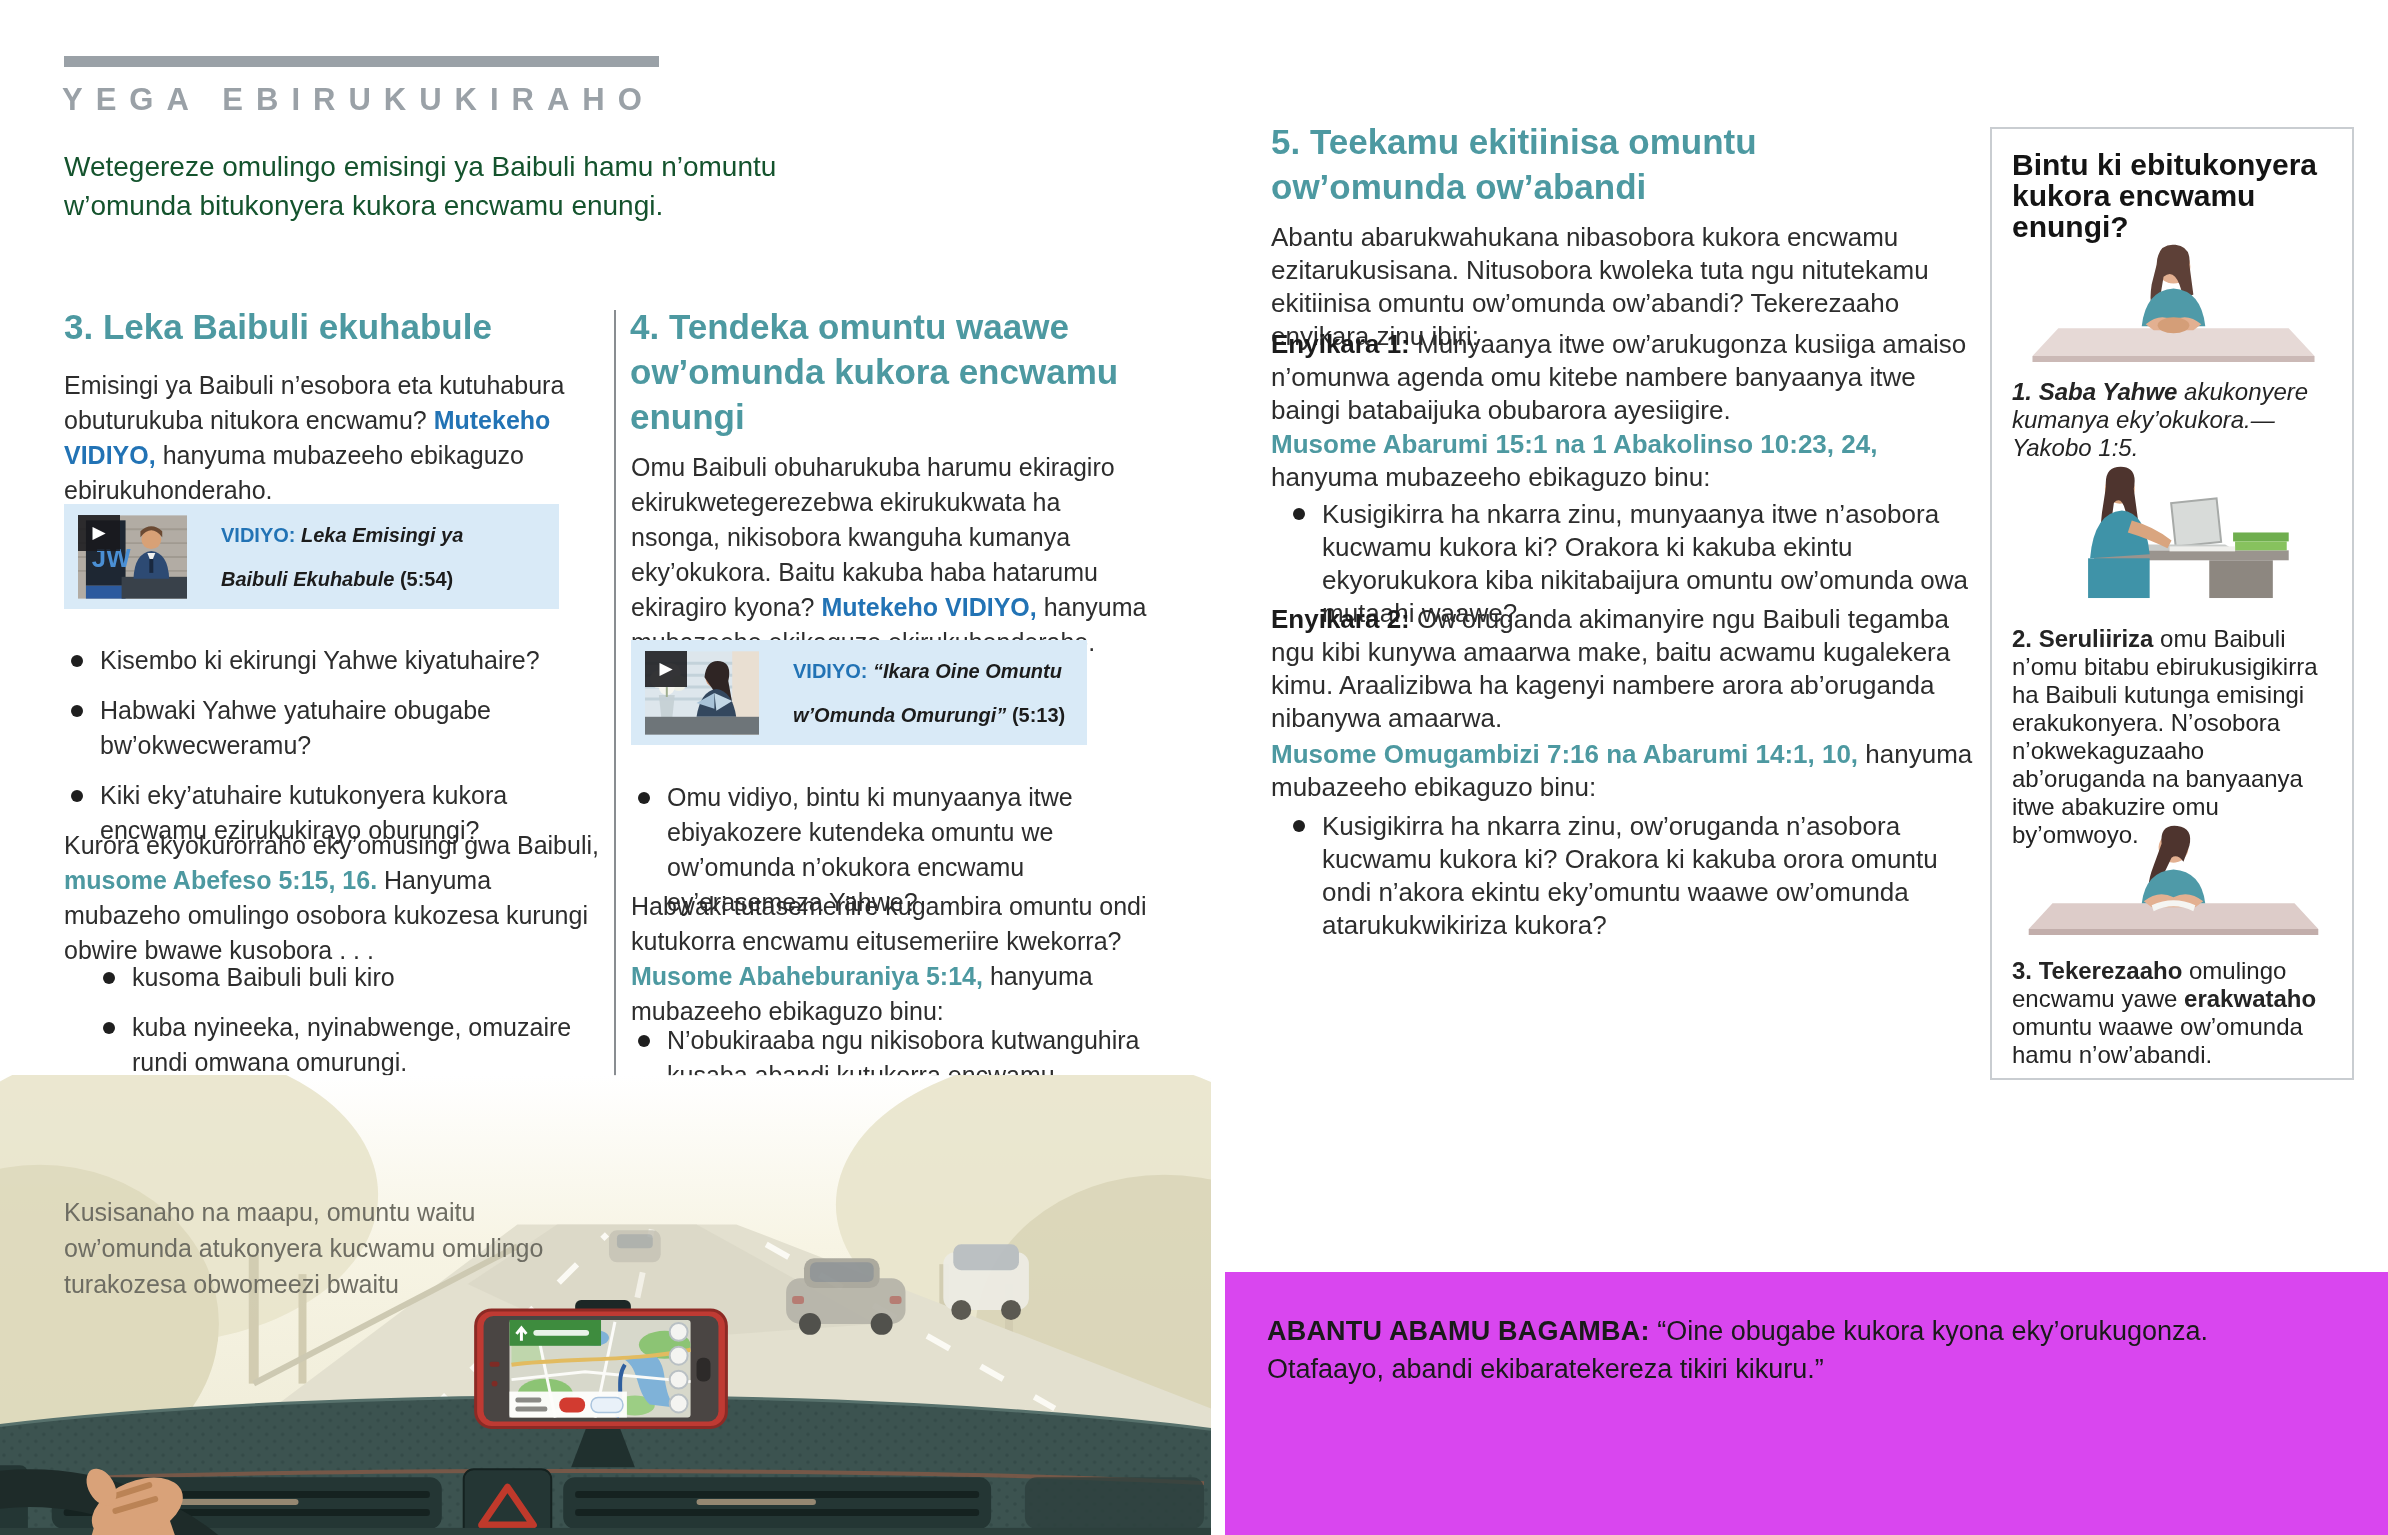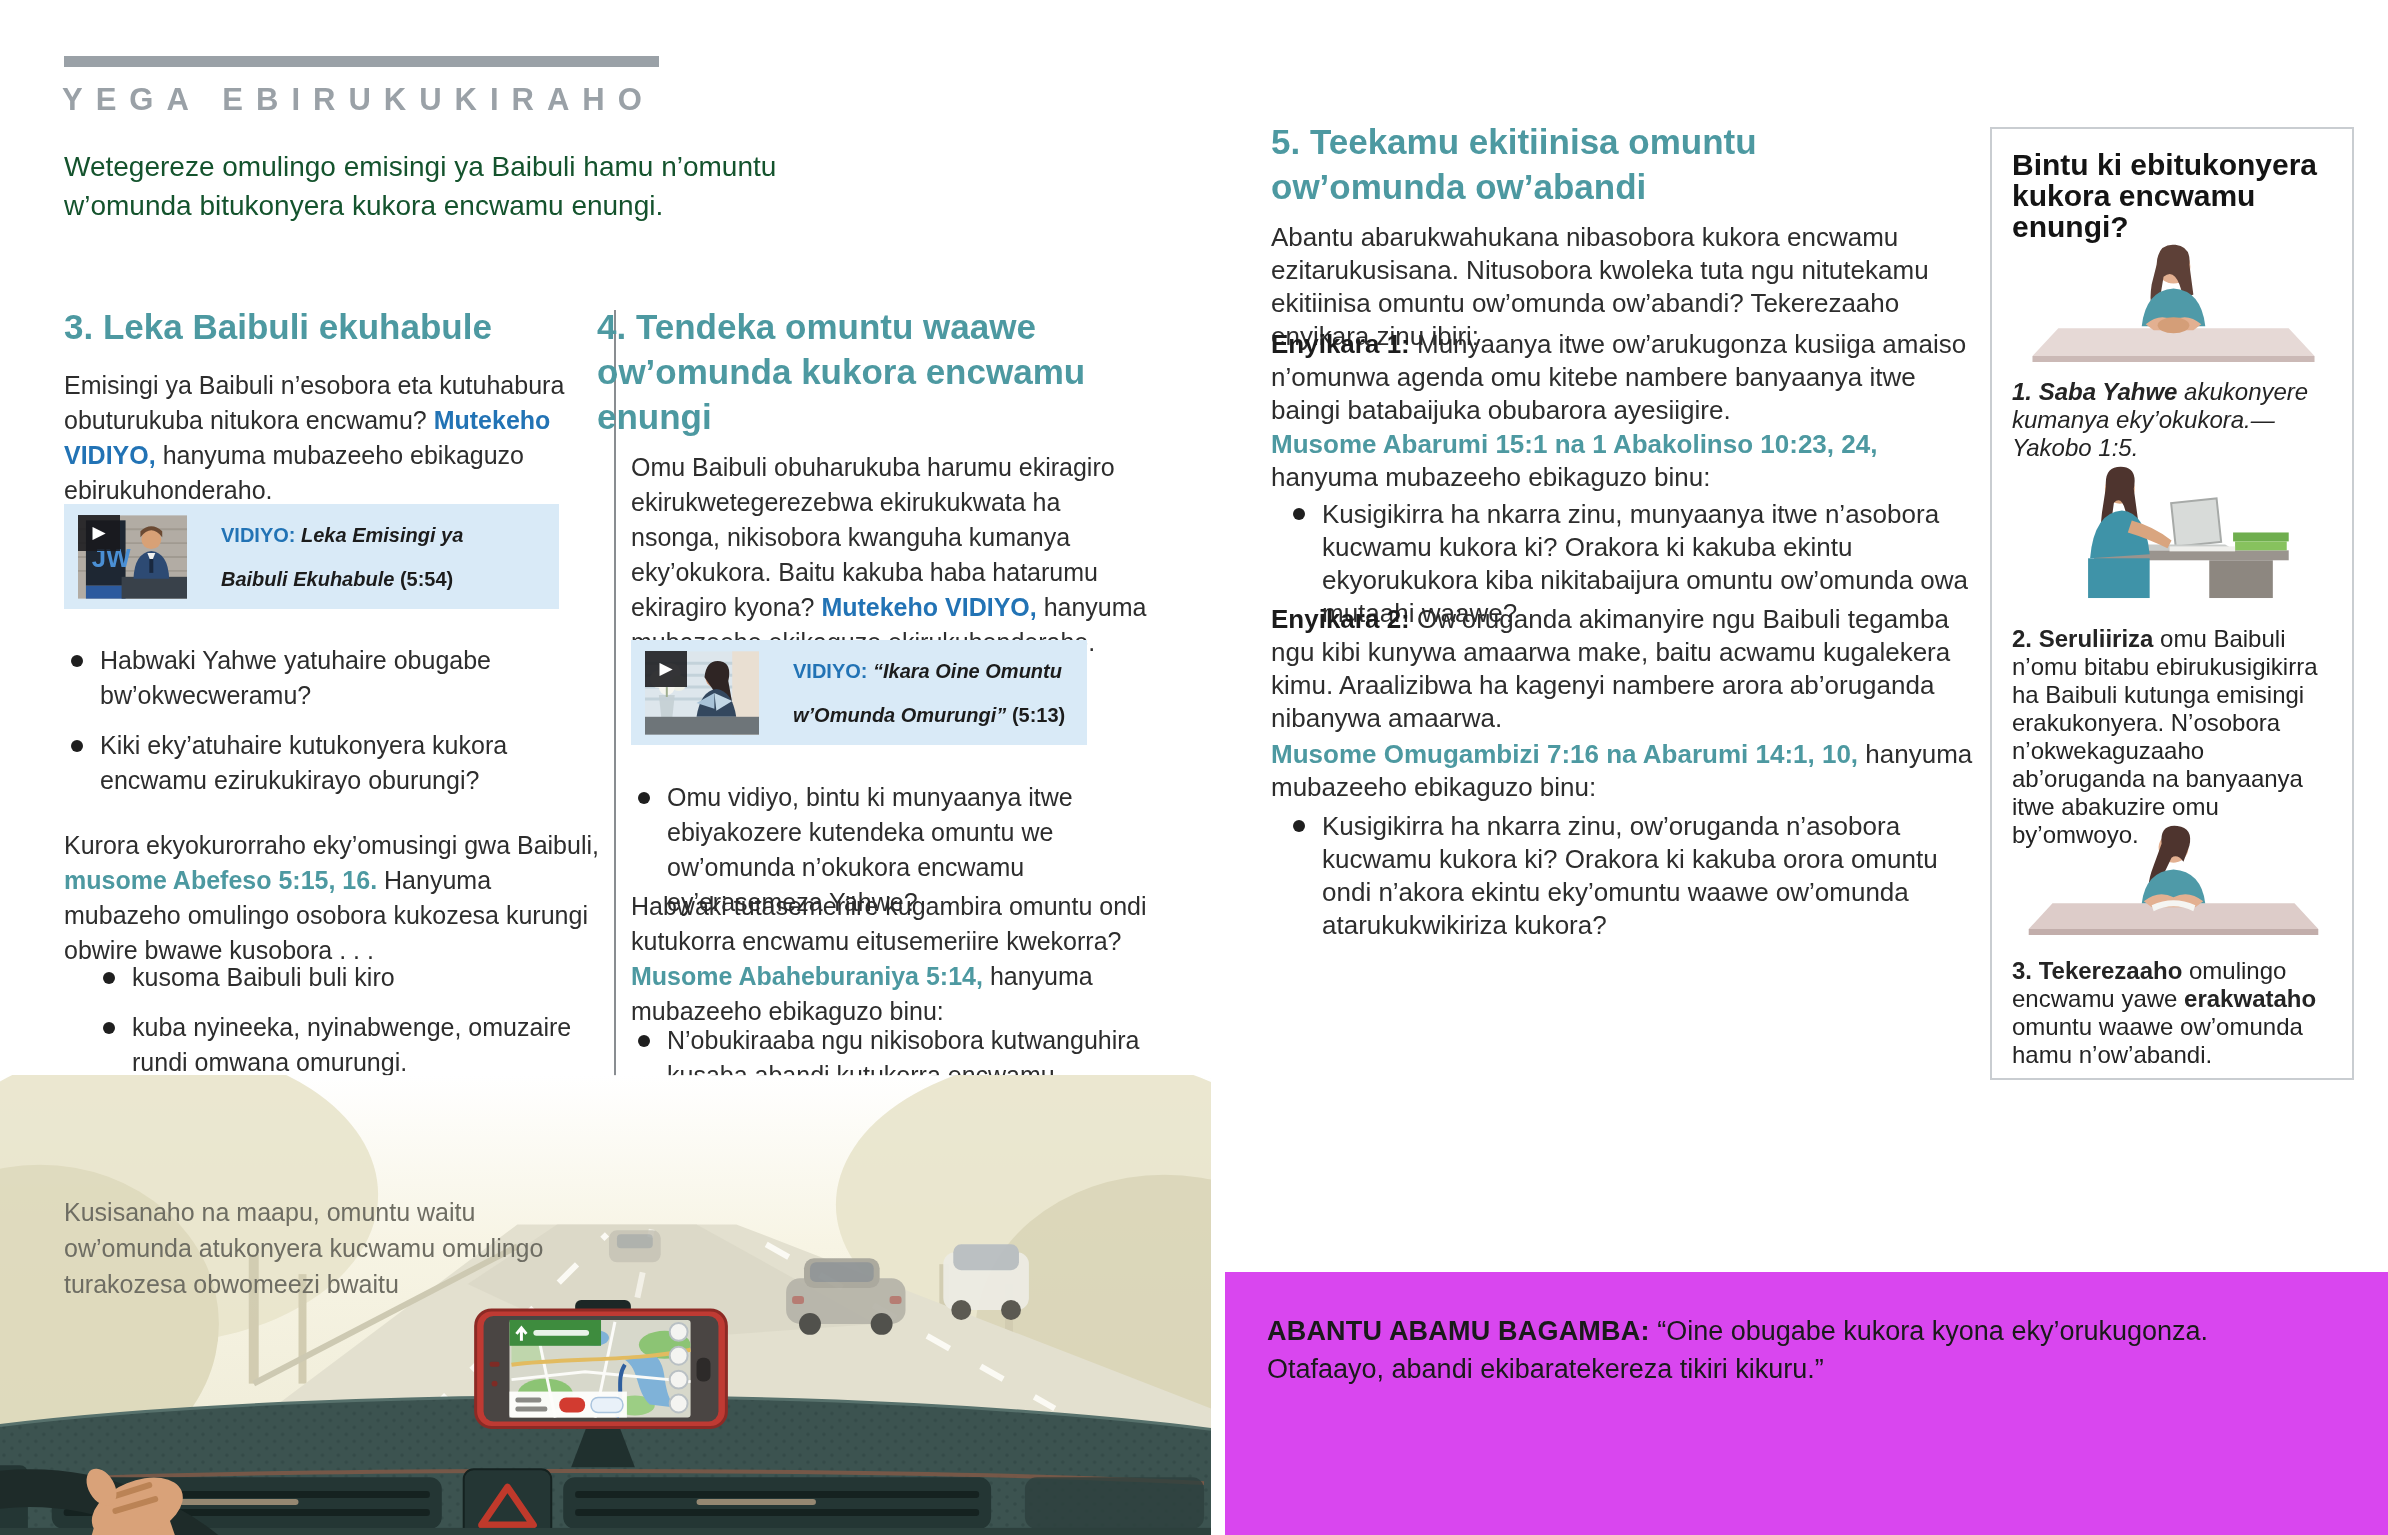--- a/index.html
+++ b/index.html
@@ -86,35 +86,36 @@
       <div class="play">▶</div>
     </div>
     <div class="vb-text" style="width:279px;">
       <span class="link-blue">VIDIYO:</span>
       <span class="vb-title">Leka Emisingi ya Baibuli Ekuhabule</span>
       <span class="vb-dur">(5:54)</span>
     </div>
   </div>
 
   <ul class="qlist abs body-t" style="left:64px;top:643px;width:537px;">
+    <li>Kisembo ki ekirungi Yahwe kiyatuhaire?</li>
     <li>Habwaki Yahwe yatuhaire obugabe bw’okwecweramu?</li>
     <li>Kiki eky’atuhaire kutukonyera kukora encwamu ezirukukirayo oburungi?</li>
   </ul>
 
   <div class="abs body-t" style="left:64px;top:828px;width:542px;">
     <span>Kurora ekyokurorraho eky’omusingi gwa Baibuli, </span><span class="link-teal">musome Abefeso 5:15, 16.</span><span> Hanyuma mubazeho omulingo osobora kukozesa kurungi obwire bwawe kusobora . . .</span>
   </div>
 
   <ul class="qlist abs body-t" style="left:96px;top:960px;width:498px;">
     <li>kusoma Baibuli buli kiro</li>
     <li>kuba nyineeka, nyinabwenge, omuzaire rundi omwana omurungi.</li>
     <li>kugenda omu nsorrokano.</li>
   </ul>
 
-  <div class="abs sec-title" style="left:597px;top:304px;width:517px;">4. Tendeka omuntu waawe ow’omunda kukora encwamu enungi</div>
+  <div class="abs sec-title" style="left:630px;top:304px;width:517px;">4. Tendeka omuntu waawe ow’omunda kukora encwamu enungi</div>
 
   <div class="abs body-t" style="left:631px;top:450px;width:525px;">
     <span>Omu Baibuli obuharukuba harumu ekiragiro ekirukwetegerezebwa ekirukukwata ha nsonga, nikisobora kwanguha kumanya eky’okukora. Baitu kakuba haba hatarumu ekiragiro kyona? </span><span class="link-blue">Mutekeho VIDIYO,</span><span> hanyuma mubazeeho ekikaguzo ekirukuhonderaho.</span>
   </div>
 
   <div class="abs videobox" style="left:631px;top:640px;width:456px;height:105px;">
     <div class="thumb">
       <svg width="114" height="84" viewBox="0 0 115 84">
         <rect x="0" y="0" width="115" height="84" fill="#dde6ec"></rect>
         <g stroke="#c3d2da" stroke-width="3">

